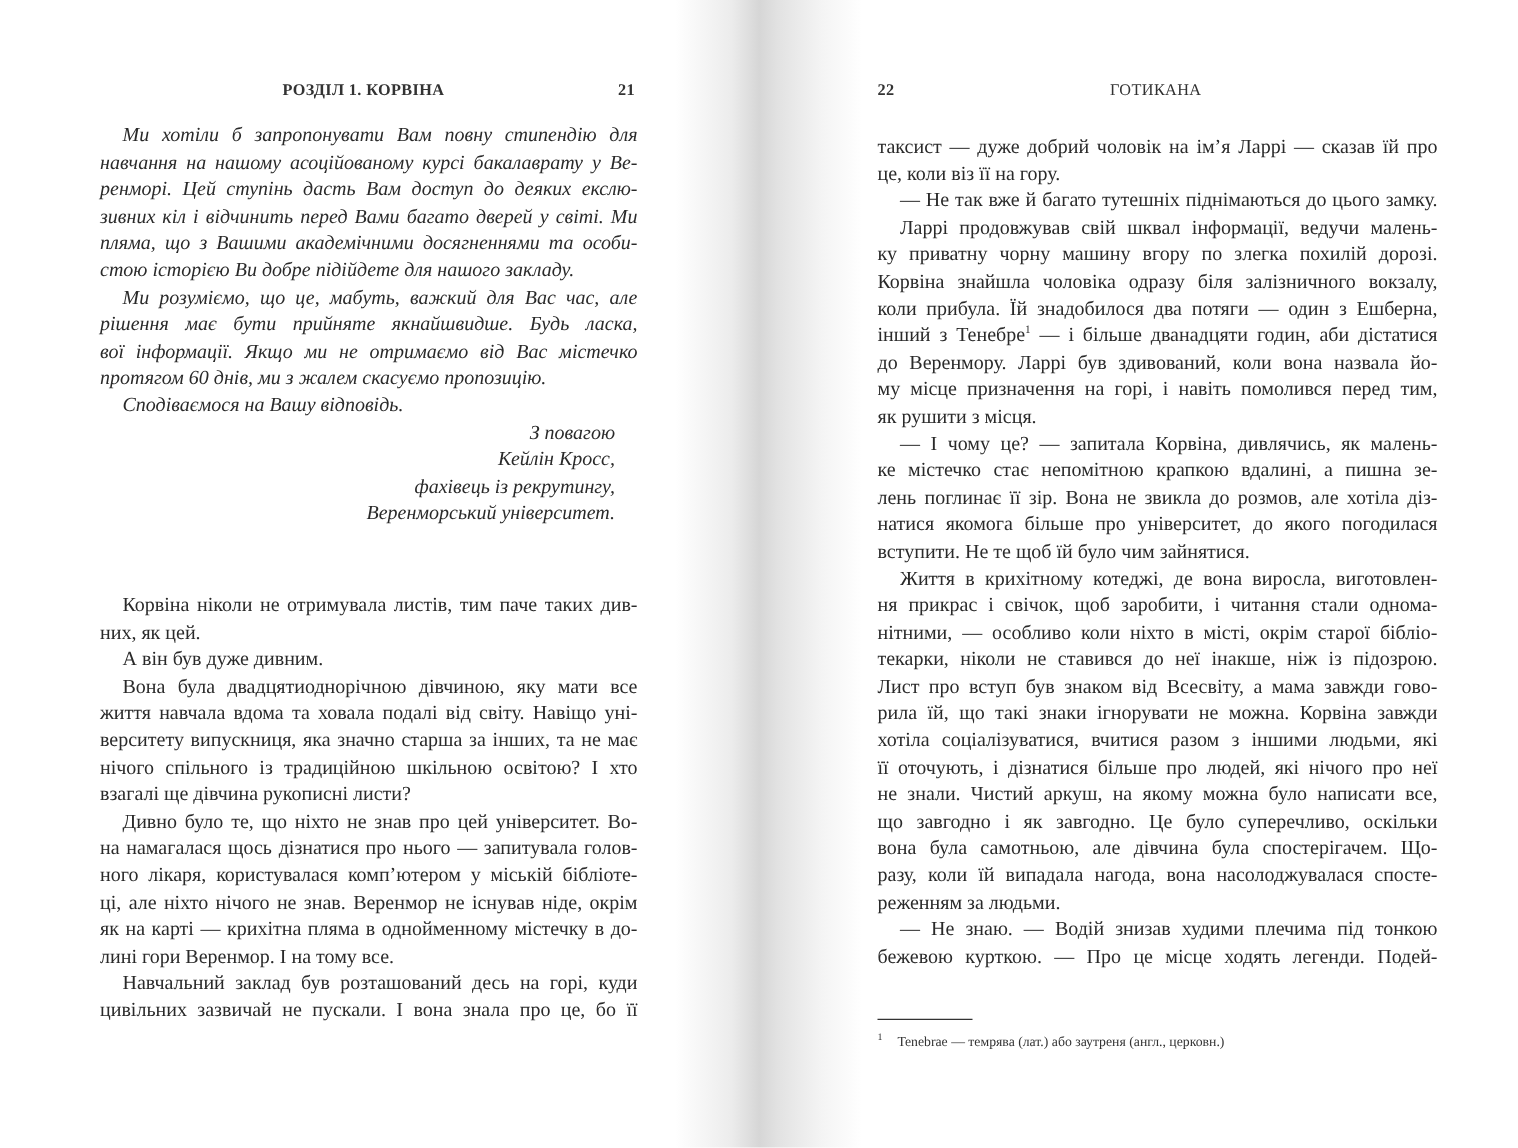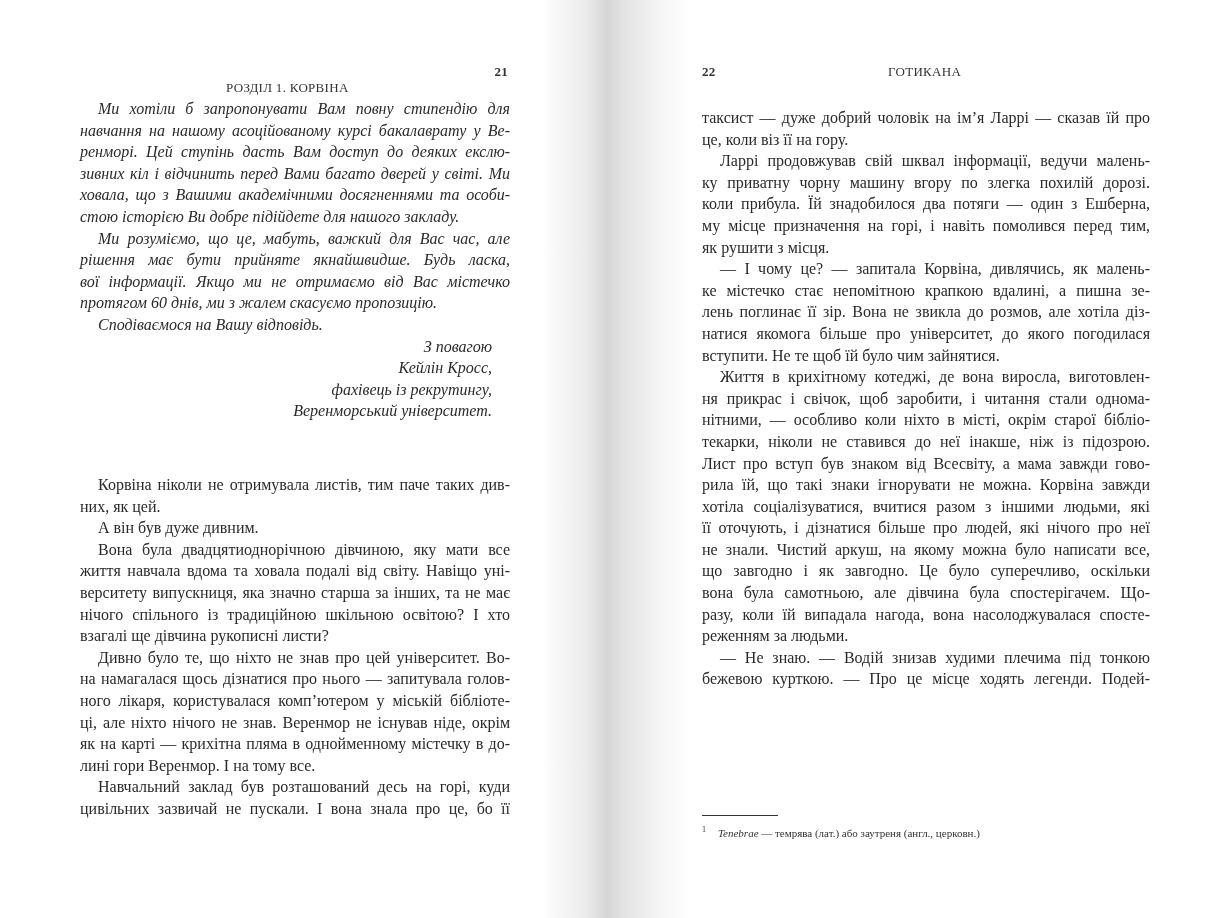--- a/index.html
+++ b/index.html
@@ -24,21 +24,21 @@
   .page { position: absolute; top: 0; }
   .page-left { left: 80px; width: 430px; }
   .page-right { left: 702px; width: 448px; }
 
   .running-head {
     position: absolute; top: 64px; left: 0; right: 0; height: 20px;
     font-size: 13px; letter-spacing: 0.3px; color: #333;
   }
   .rh-title { position: absolute; text-transform: none; }
   .rh-num { position: absolute; font-weight: bold; font-size: 13px; }
-  .page-left .rh-title { left: 146px; top: 16px; }
+  .page-left .rh-title { left: 146px; top: 0; font-weight: bold; }
   .page-left .rh-num { right: 2px; top: 0; text-align: right; }
   .page-right .rh-num { left: 0; top: 0; }
   .page-right .rh-title { left: 186px; top: 0; }
 
   .body-text {
     position: absolute; left: 0; right: 0;
     font-size: 16px; line-height: 21.6px;
   }
   .line {
     display: block; white-space: nowrap;
@@ -58,42 +58,42 @@
 
   .footnote-rule {
     position: absolute; top: 815px; left: 0; width: 76px; height: 1px;
     background: #333;
   }
   .footnote {
     position: absolute; top: 823px; left: 0; right: 0;
     font-size: 11px; line-height: 14px; color: #333; white-space: nowrap;
   }
   .fn-mark { font-size: 8px; vertical-align: super; margin-right: 12px; }
-  .fn-term { font-style: italic; }
+  .fn-term { }
   sup.ref { font-size: 9px; vertical-align: super; line-height: 0; }
 </style>
 </head>
 <body>
 
 <div class="spread">
   <div class="gutter"></div>
 
   <div class="page page-left">
     <div class="running-head">
       <span class="rh-title">РОЗДІЛ 1. КОРВІНА</span>
       <span class="rh-num">21</span>
     </div>
 
     <div class="body-text letter">
       <div id="letter-lines">
           <span class="line indent"><span>Ми хотіли б запропонувати Вам повну стипендію для</span></span>
           <span class="line"><span>навчання на нашому асоційованому курсі бакалаврату у Ве-</span></span>
           <span class="line"><span>ренморі. Цей ступінь дасть Вам доступ до деяких екслю-</span></span>
           <span class="line"><span>зивних кіл і відчинить перед Вами багато дверей у світі. Ми</span></span>
-          <span class="line"><span>ховала, що з Вашими академічними досягненнями та особи-</span></span>
+          <span class="line"><span>пляма, що з Вашими академічними досягненнями та особи-</span></span>
           <span class="line last"><span>стою історією Ви добре підійдете для нашого закладу.</span></span>
           <span class="line indent"><span>Ми розуміємо, що це, мабуть, важкий для Вас час, але</span></span>
           <span class="line"><span>рішення має бути прийняте якнайшвидше. Будь ласка,</span></span>
           <span class="line"><span>вої інформації. Якщо ми не отримаємо від Вас містечко</span></span>
           <span class="line last"><span>протягом 60 днів, ми з жалем скасуємо пропозицію.</span></span>
           <span class="line indent last"><span>Сподіваємося на Вашу відповідь.</span></span>
         </div>
       <div class="sig-block" id="sig-lines">
           <span class="line signature">З повагою</span>
           <span class="line signature">Кейлін Кросс,</span>
@@ -124,23 +124,27 @@
 
   <div class="page page-right">
     <div class="running-head">
       <span class="rh-num">22</span>
       <span class="rh-title">ГОТИКАНА</span>
     </div>
 
     <div class="body-text main" id="right-lines">
         <span class="line"><span>таксист — дуже добрий чоловік на ім’я Ларрі — сказав їй про</span></span>
         <span class="line last"><span>це, коли віз її на гору.</span></span>
+        <span class="line indent"><span>— Не так вже й багато тутешніх піднімаються до цього замку.</span></span>
         <span class="line indent"><span>Ларрі продовжував свій шквал інформації, ведучи малень-</span></span>
         <span class="line"><span>ку приватну чорну машину вгору по злегка похилій дорозі.</span></span>
+        <span class="line"><span>Корвіна знайшла чоловіка одразу біля залізничного вокзалу,</span></span>
         <span class="line"><span>коли прибула. Їй знадобилося два потяги — один з Ешберна,</span></span>
+        <span class="line"><span>інший з Тенебре</span><sup class="ref">1</sup><span> — і більше дванадцяти годин, аби дістатися</span></span>
+        <span class="line"><span>до Веренмору. Ларрі був здивований, коли вона назвала йо-</span></span>
         <span class="line"><span>му місце призначення на горі, і навіть помолився перед тим,</span></span>
         <span class="line last"><span>як рушити з місця.</span></span>
         <span class="line indent"><span>— І чому це? — запитала Корвіна, дивлячись, як малень-</span></span>
         <span class="line"><span>ке містечко стає непомітною крапкою вдалині, а пишна зе-</span></span>
         <span class="line"><span>лень поглинає її зір. Вона не звикла до розмов, але хотіла діз-</span></span>
         <span class="line"><span>натися якомога більше про університет, до якого погодилася</span></span>
         <span class="line last"><span>вступити. Не те щоб їй було чим зайнятися.</span></span>
         <span class="line indent"><span>Життя в крихітному котеджі, де вона виросла, виготовлен-</span></span>
         <span class="line"><span>ня прикрас і свічок, щоб заробити, і читання стали однома-</span></span>
         <span class="line"><span>нітними, — особливо коли ніхто в місті, окрім старої бібліо-</span></span>

